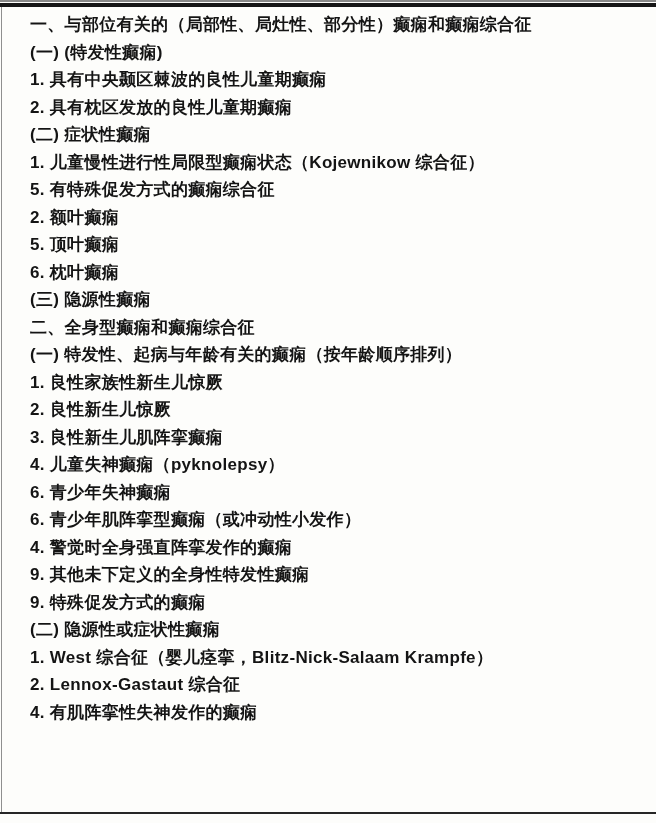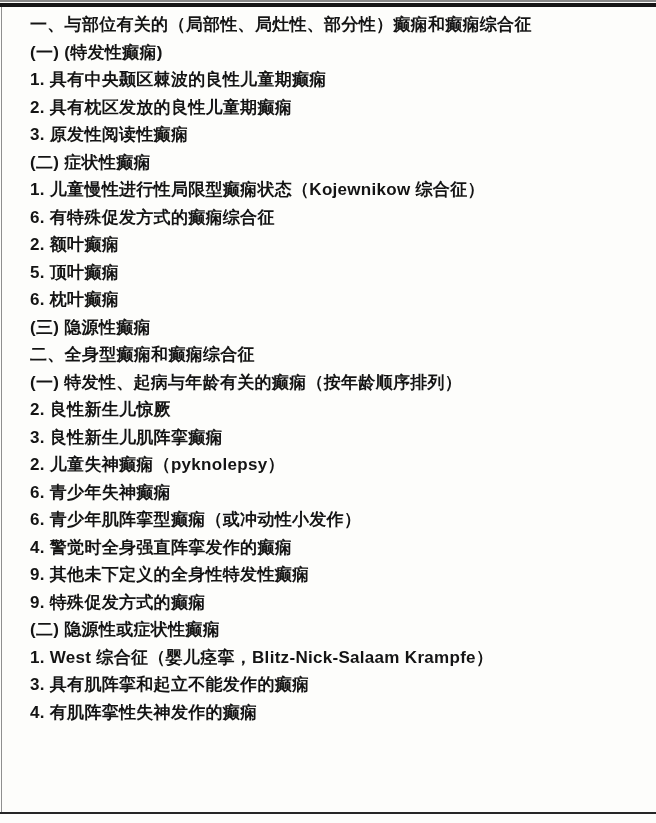--- a/index.html
+++ b/index.html
@@ -66,37 +66,37 @@
 <div class="page">
   <div class="top-smudge"></div>
   <div class="top-rule"></div>
   <div class="left-rule"></div>
   <div class="text-block">
 
   <div class="line">一、与部位有关的（局部性、局灶性、部分性）癫痫和癫痫综合征</div>
       <div class="line">(一) (特发性癫痫)</div>
       <div class="line">1. 具有中央颞区棘波的良性儿童期癫痫</div>
       <div class="line">2. 具有枕区发放的良性儿童期癫痫</div>
-      <div class="line">3. 原发性阅读性癫痫</div>
       <div class="line">(二) 症状性癫痫</div>
       <div class="line">1. 儿童慢性进行性局限型癫痫状态（Kojewnikow 综合征）</div>
-      <div class="line">6. 有特殊促发方式的癫痫综合征</div>
+      <div class="line">5. 有特殊促发方式的癫痫综合征</div>
       <div class="line">2. 额叶癫痫</div>
       <div class="line">5. 顶叶癫痫</div>
       <div class="line">6. 枕叶癫痫</div>
       <div class="line">(三) 隐源性癫痫</div>
       <div class="line">二、全身型癫痫和癫痫综合征</div>
       <div class="line">(一) 特发性、起病与年龄有关的癫痫（按年龄顺序排列）</div>
+      <div class="line">1. 良性家族性新生儿惊厥</div>
       <div class="line">2. 良性新生儿惊厥</div>
       <div class="line">3. 良性新生儿肌阵挛癫痫</div>
-      <div class="line">2. 儿童失神癫痫（pyknolepsy）</div>
+      <div class="line">4. 儿童失神癫痫（pyknolepsy）</div>
       <div class="line">6. 青少年失神癫痫</div>
       <div class="line">6. 青少年肌阵挛型癫痫（或冲动性小发作）</div>
       <div class="line">4. 警觉时全身强直阵挛发作的癫痫</div>
       <div class="line">9. 其他未下定义的全身性特发性癫痫</div>
       <div class="line">9. 特殊促发方式的癫痫</div>
       <div class="line">(二) 隐源性或症状性癫痫</div>
       <div class="line">1. West 综合征（婴儿痉挛，Blitz-Nick-Salaam Krampfe）</div>
-      <div class="line">3. 具有肌阵挛和起立不能发作的癫痫</div>
+      <div class="line">2. Lennox-Gastaut 综合征</div>
       <div class="line">4. 有肌阵挛性失神发作的癫痫</div>
     </div>
   <div class="bottom-rule"></div>
 </div>
 
 </body></html>

